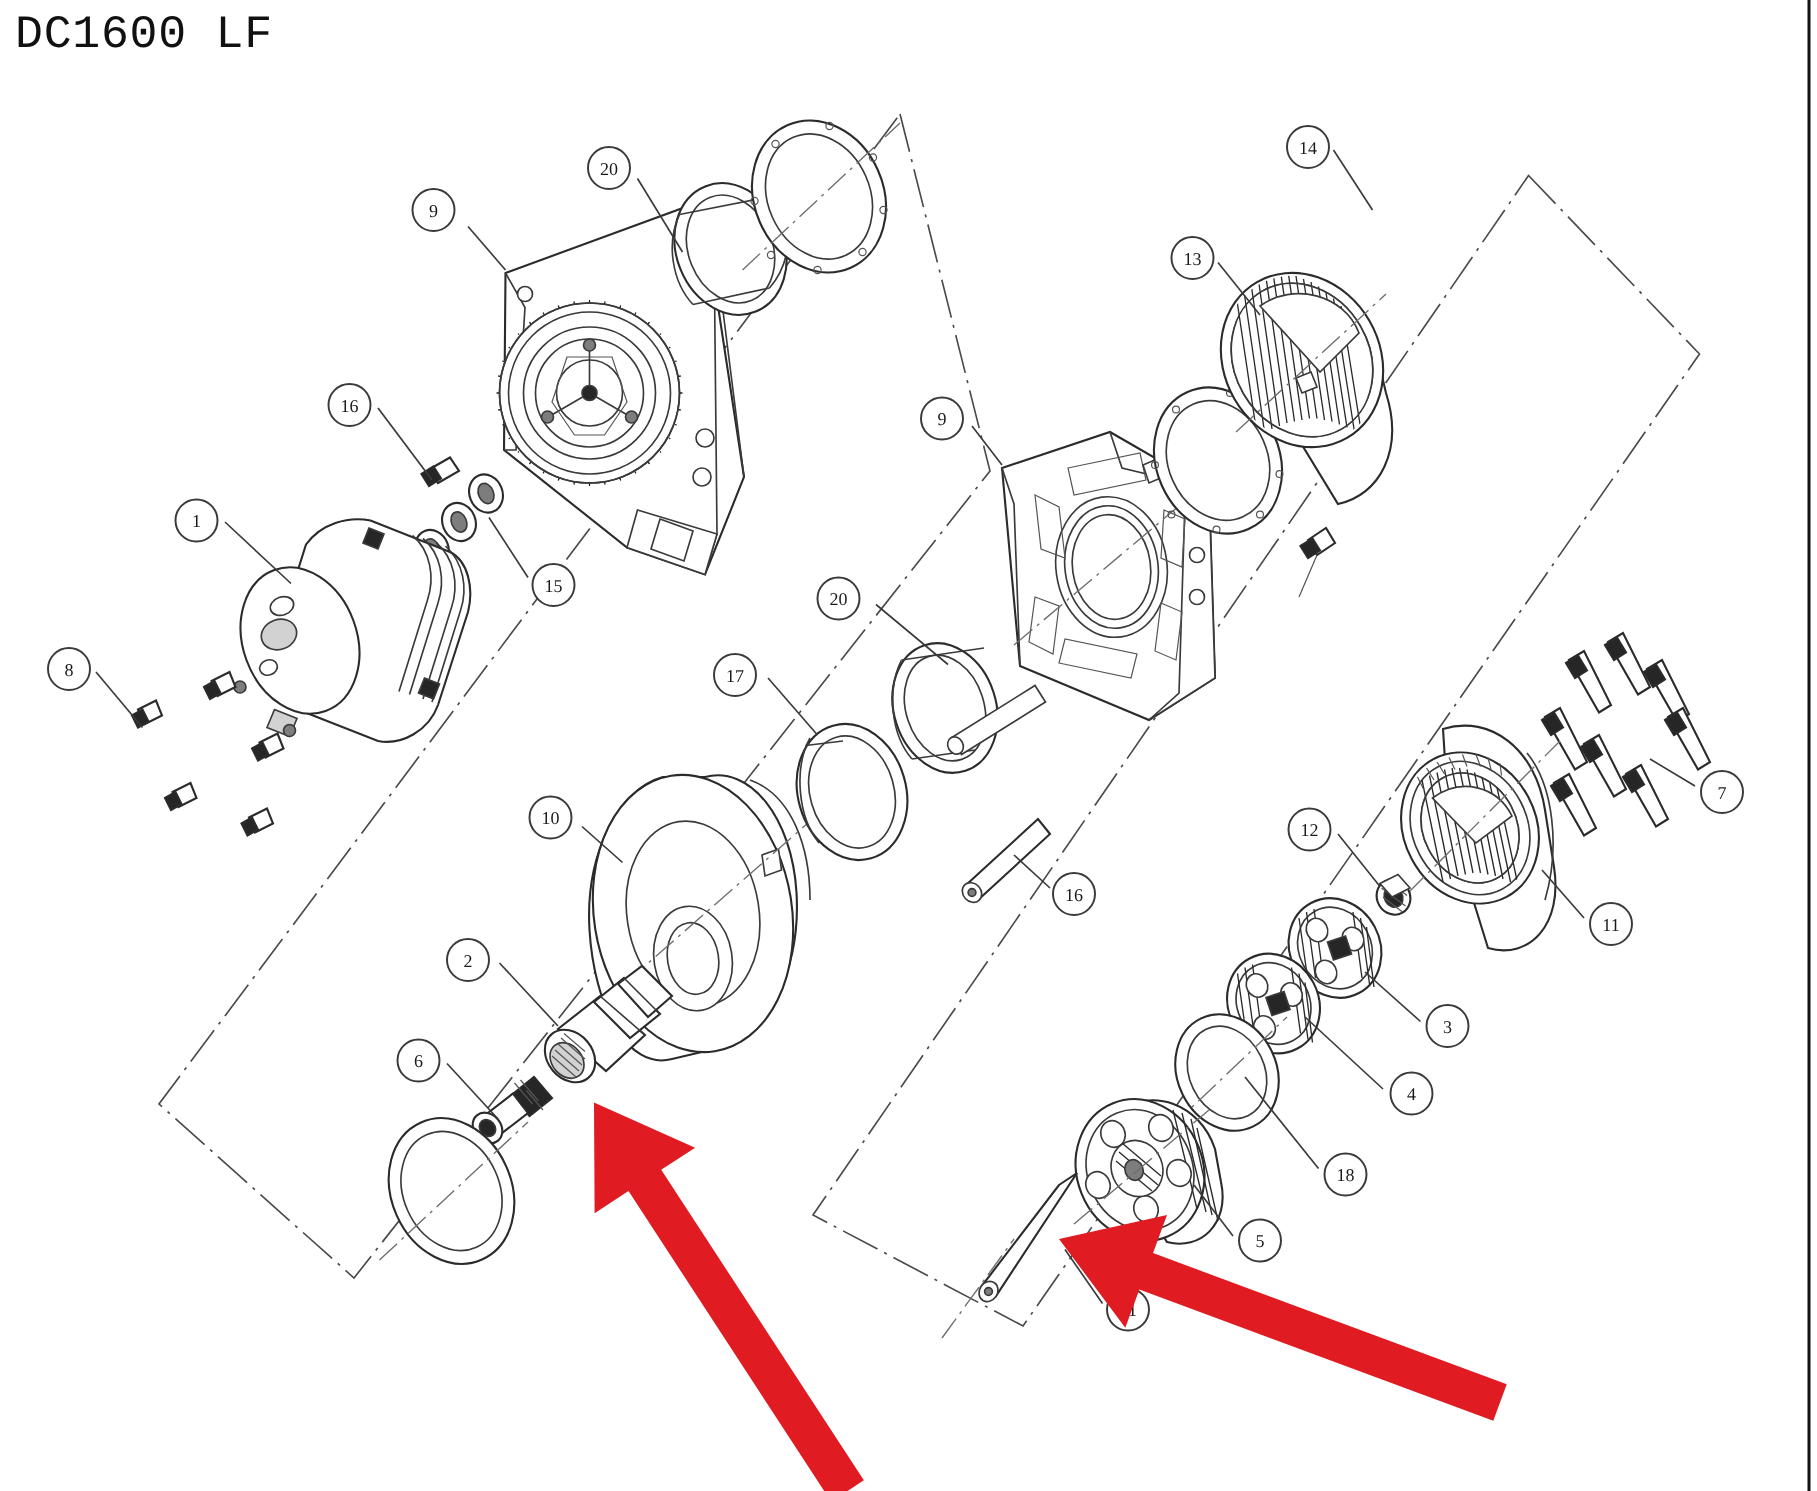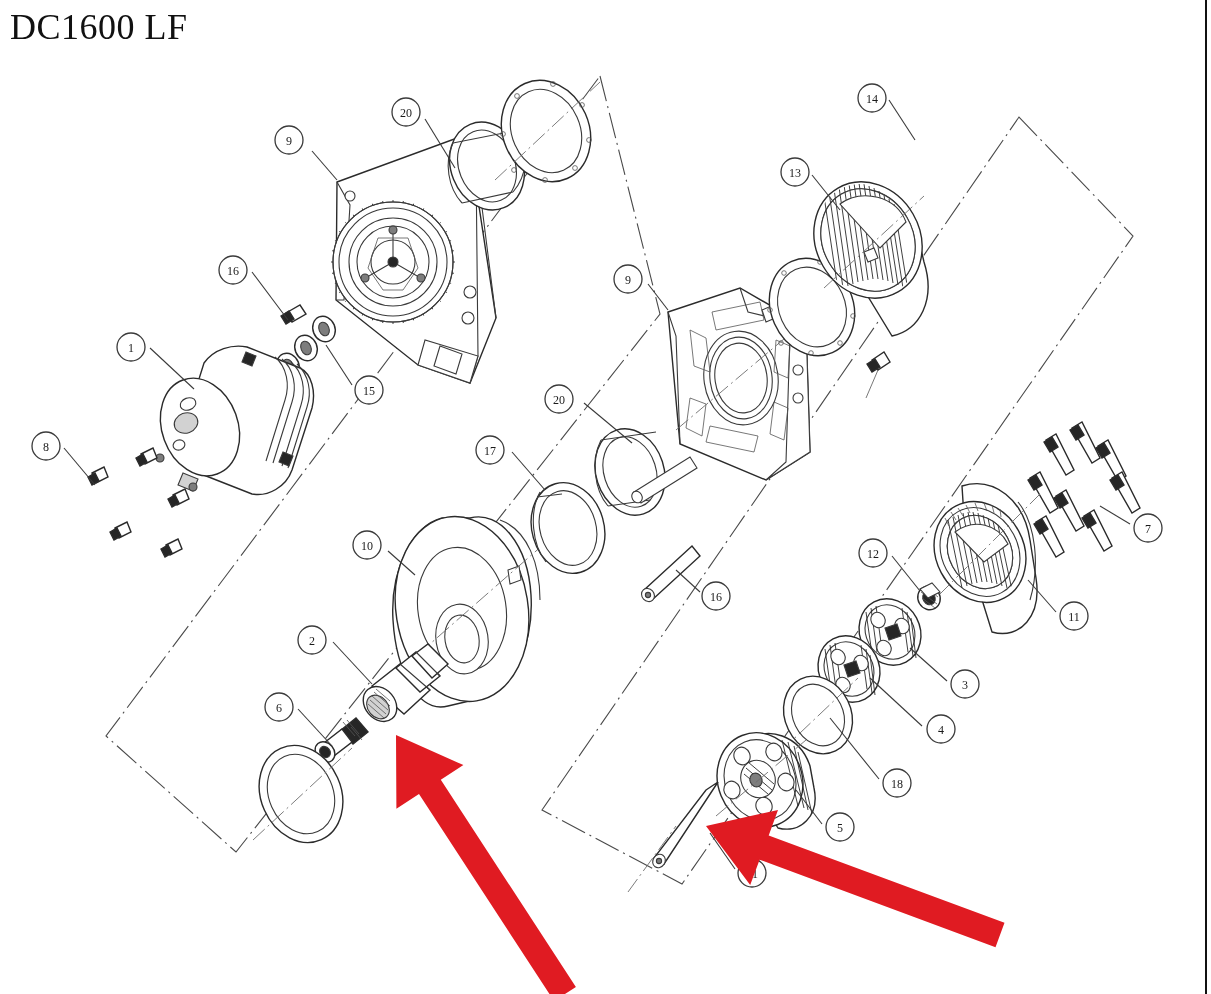--- a/index.html
+++ b/index.html
@@ -1,21 +1,21 @@
 <!DOCTYPE html>
 <html><head>
 <meta charset="utf-8">
 <style>
   html,body{margin:0;padding:0;background:#ffffff;}
   body{width:1211px;height:994px;overflow:hidden;
        font-family:"Liberation Sans", sans-serif;}
   #page{position:relative;width:1211px;height:994px;background:#fff;}
   #title{position:absolute;left:10px;top:6px;
-         font-family:Liberation Serif, serif;
-         font-size:36px;color:#111;letter-spacing:.5px;white-space:nowrap;}
+         font-family:Liberation Mono, monospace;
+         font-size:31px;color:#111;letter-spacing:.5px;white-space:nowrap;}
   #border-right{position:absolute;right:4px;top:0;width:2px;height:994px;background:#111;}
   svg{position:absolute;left:0;top:0;}
   .ln{fill:none;stroke:#3a3a3a;stroke-width:1.1;}
   .ln2{fill:none;stroke:#2b2b2b;stroke-width:1.4;}
   .thin{fill:none;stroke:#555;stroke-width:.8;}
   .fillw{fill:#ffffff;}
   .fillgg{fill:#d2d2d2;}
   .fillk{fill:#262626;}
   .fillm{fill:#7d7d7d;}
   .dashdot{fill:none;stroke:#4a4a4a;stroke-width:1.1;stroke-dasharray:26 5 2 5;}

